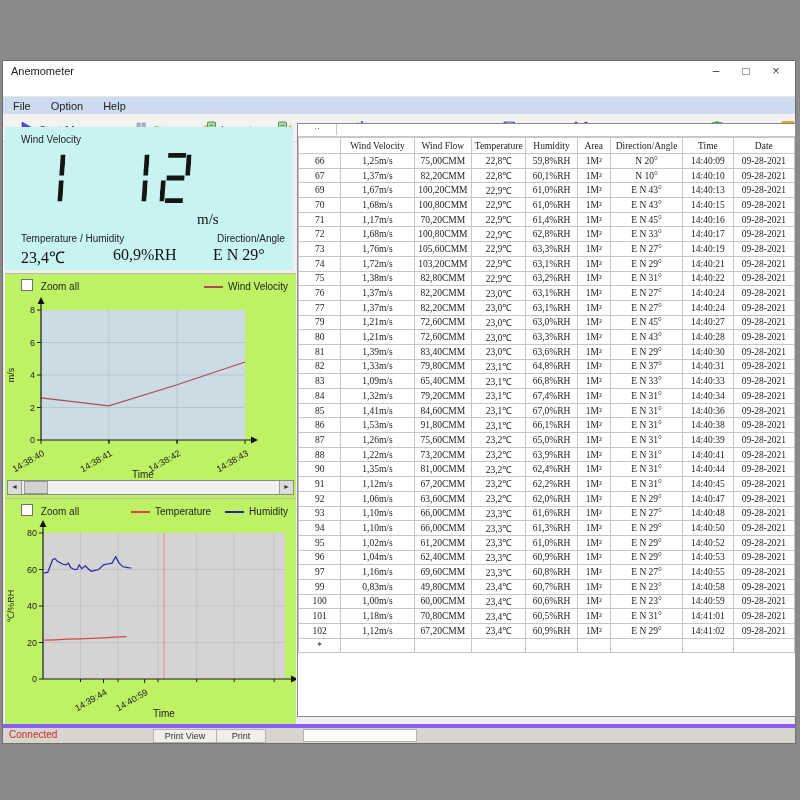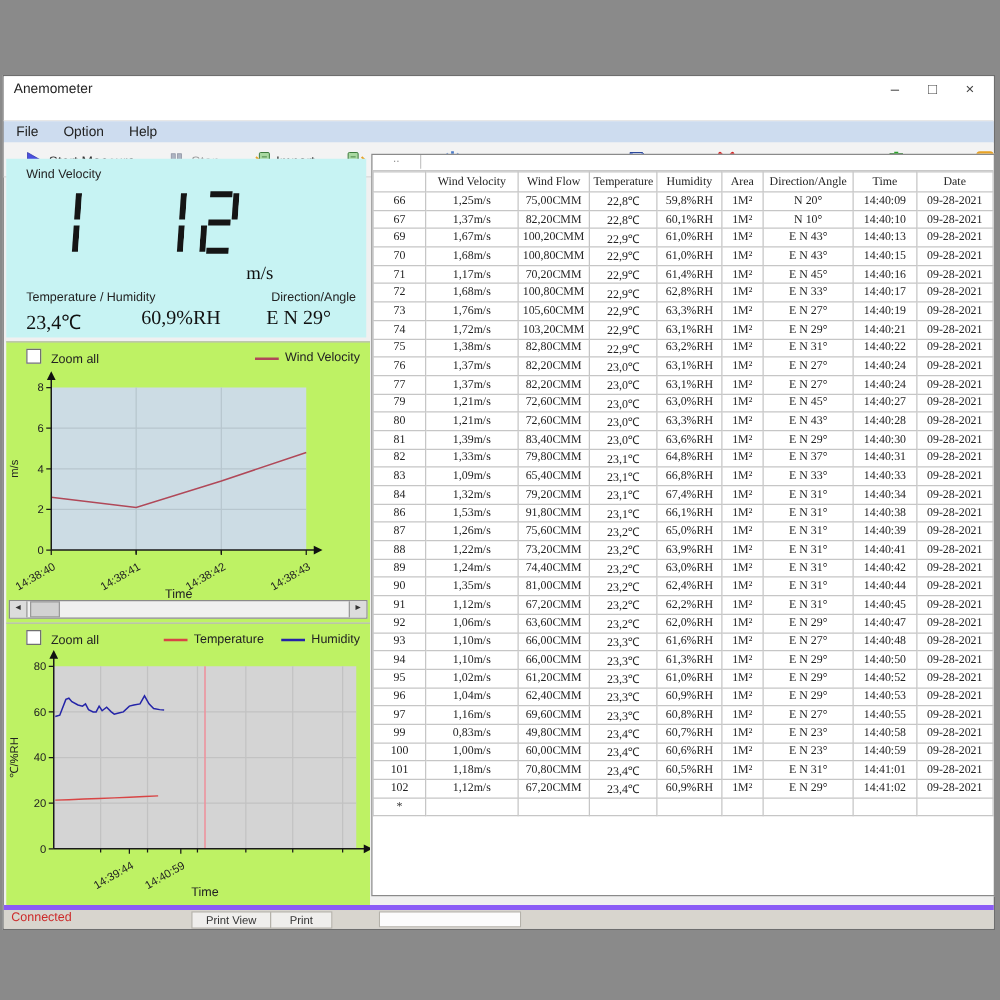--- a/index.html
+++ b/index.html
@@ -541,20 +541,31 @@
             <td>1,32m/s</td>
             <td>79,20CMM</td>
             <td>23,1℃</td>
             <td>67,4%RH</td>
             <td>1M²</td>
             <td>E N 31°</td>
             <td>14:40:34</td>
             <td>09-28-2021</td>
           </tr>
           <tr>
+            <td>85</td>
+            <td>1,41m/s</td>
+            <td>84,60CMM</td>
+            <td>23,1℃</td>
+            <td>67,0%RH</td>
+            <td>1M²</td>
+            <td>E N 31°</td>
+            <td>14:40:36</td>
+            <td>09-28-2021</td>
+          </tr>
+          <tr>
             <td>86</td>
             <td>1,53m/s</td>
             <td>91,80CMM</td>
             <td>23,1℃</td>
             <td>66,1%RH</td>
             <td>1M²</td>
             <td>E N 31°</td>
             <td>14:40:38</td>
             <td>09-28-2021</td>
           </tr>
@@ -571,31 +582,20 @@
           </tr>
           <tr>
             <td>88</td>
             <td>1,22m/s</td>
             <td>73,20CMM</td>
             <td>23,2℃</td>
             <td>63,9%RH</td>
             <td>1M²</td>
             <td>E N 31°</td>
             <td>14:40:41</td>
-            <td>09-28-2021</td>
-          </tr>
-          <tr>
-            <td>89</td>
-            <td>1,24m/s</td>
-            <td>74,40CMM</td>
-            <td>23,2℃</td>
-            <td>63,0%RH</td>
-            <td>1M²</td>
-            <td>E N 31°</td>
-            <td>14:40:42</td>
             <td>09-28-2021</td>
           </tr>
           <tr>
             <td>90</td>
             <td>1,35m/s</td>
             <td>81,00CMM</td>
             <td>23,2℃</td>
             <td>62,4%RH</td>
             <td>1M²</td>
             <td>E N 31°</td>

